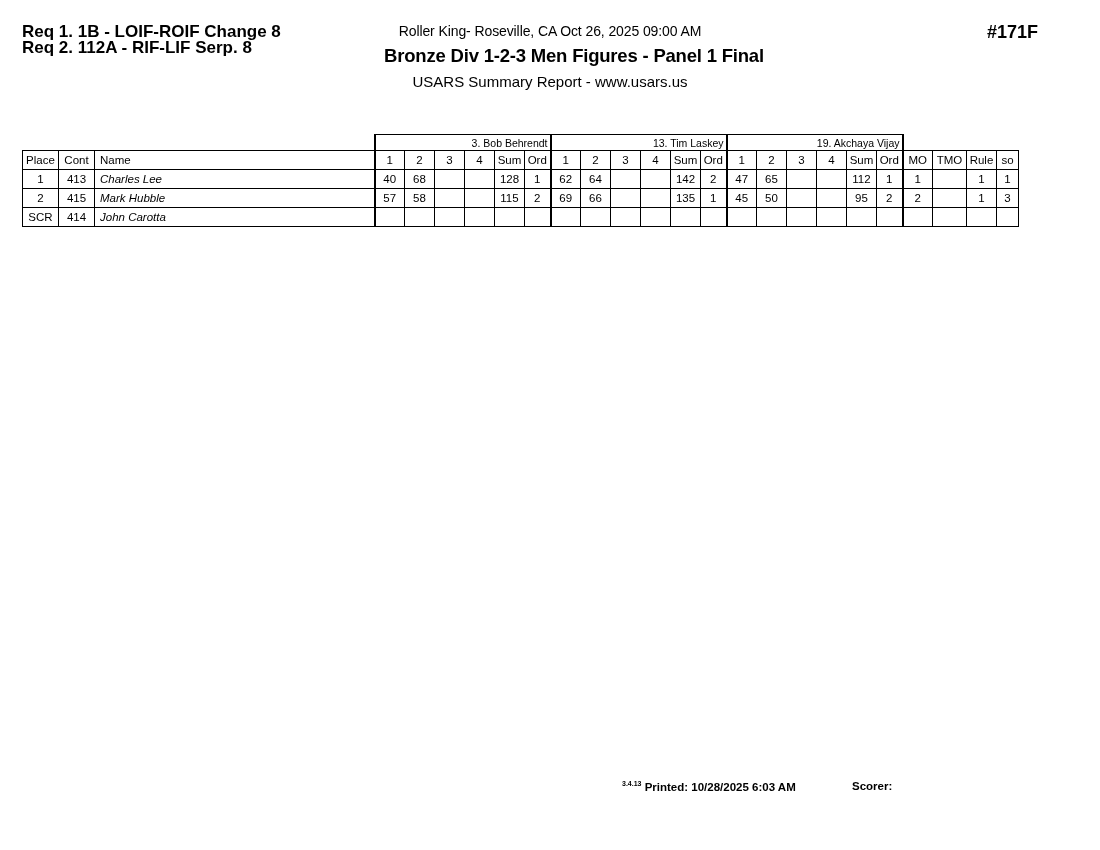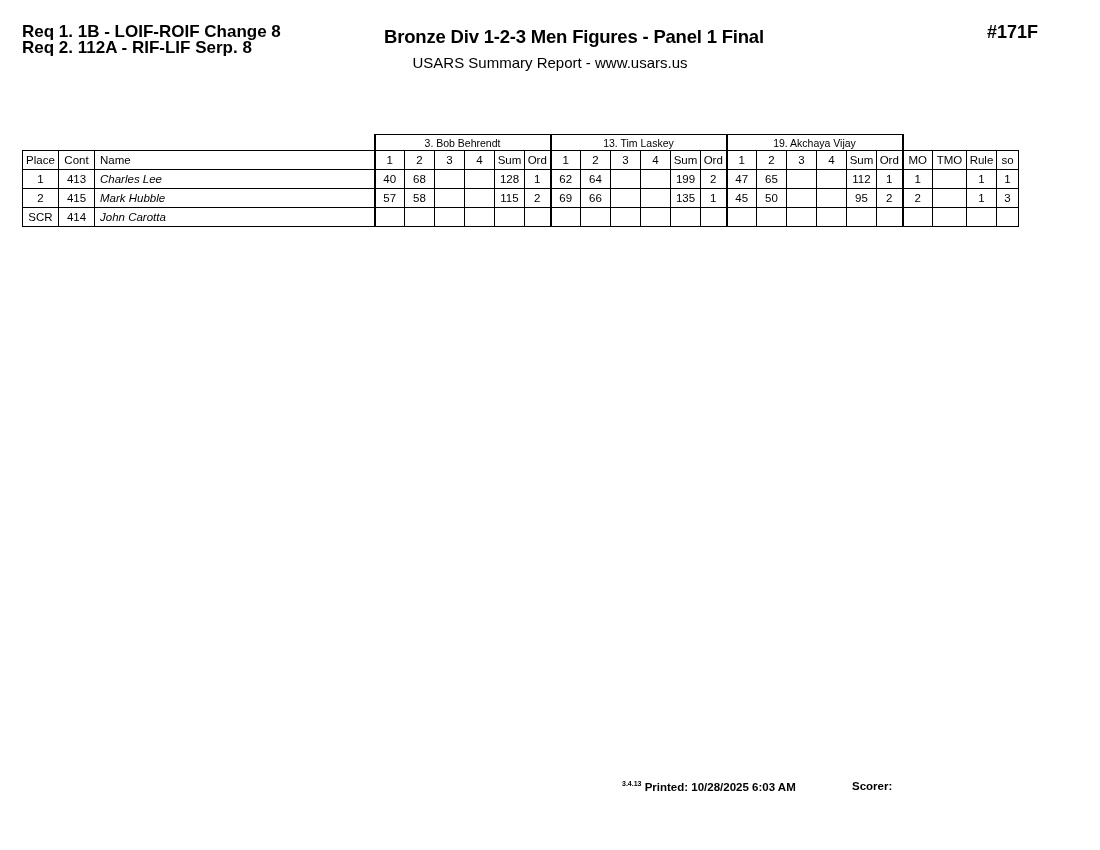--- a/index.html
+++ b/index.html
@@ -87,21 +87,21 @@
     white-space: nowrap;
   }
   
   tr.judge-row td {
     border: none;
     height: 16px;
   }
   tr.judge-row td.jn {
     border: 1px solid #000000;
     border-bottom: none;
-    text-align: center;
+    text-align: right;
     font-size: 10.5px;
   }
   tr.judge-row td.blank {
     border: none;
   }
 
   
   .c-place { width: 36px; }
   .c-cont  { width: 36px; }
   .c-name  { width: 280px; text-align: left !important; padding-left: 5px !important; }
@@ -160,20 +160,21 @@
 <div class="req-block">
   <div class="req-line">
     <span class="req-lbl">Req  1.  1B - LOIF-ROIF Change 8</span>
   </div>
   <div class="req-line">
     <span class="req-lbl">Req  2.  112A - RIF-LIF Serp. 8</span>
   </div>
 </div>
 
 <div class="title-block">
+  <div class="title-venue">Roller King- Roseville, CA   Oct 26, 2025   09:00 AM</div>
   <div class="title-event">Bronze Div 1-2-3 Men Figures - Panel 1 Final</div>
   <div class="title-report">USARS Summary Report - www.usars.us</div>
 </div>
 
 <div class="sheet-num">#171F</div>
 
 <div class="table-wrap">
   <table class="score">
     <colgroup>
       <col class="c-place">
@@ -258,21 +259,21 @@
       <td class="mark-cell">68</td>
       <td class="mark-cell"></td>
       <td class="mark-cell"></td>
       <td class="sum-cell">128</td>
       <td class="ord-cell small-right">1</td>
 
       <td class="mark-cell sep-left">62</td>
       <td class="mark-cell">64</td>
       <td class="mark-cell"></td>
       <td class="mark-cell"></td>
-      <td class="sum-cell">199</td>
+      <td class="sum-cell">142</td>
       <td class="ord-cell small-right">2</td>
 
       <td class="mark-cell sep-left">47</td>
       <td class="mark-cell">65</td>
       <td class="mark-cell"></td>
       <td class="mark-cell"></td>
       <td class="sum-cell">112</td>
       <td class="ord-cell small-right sep-right">1</td>
 
       <td class="small-right">1</td>

